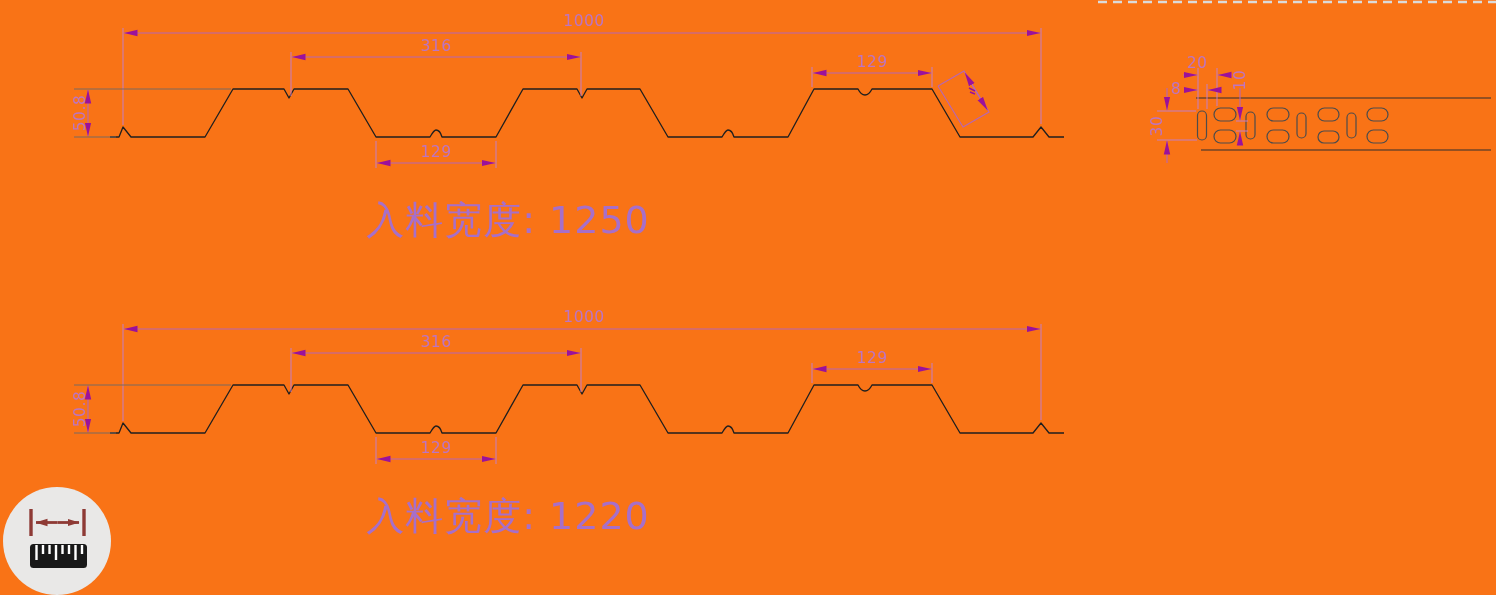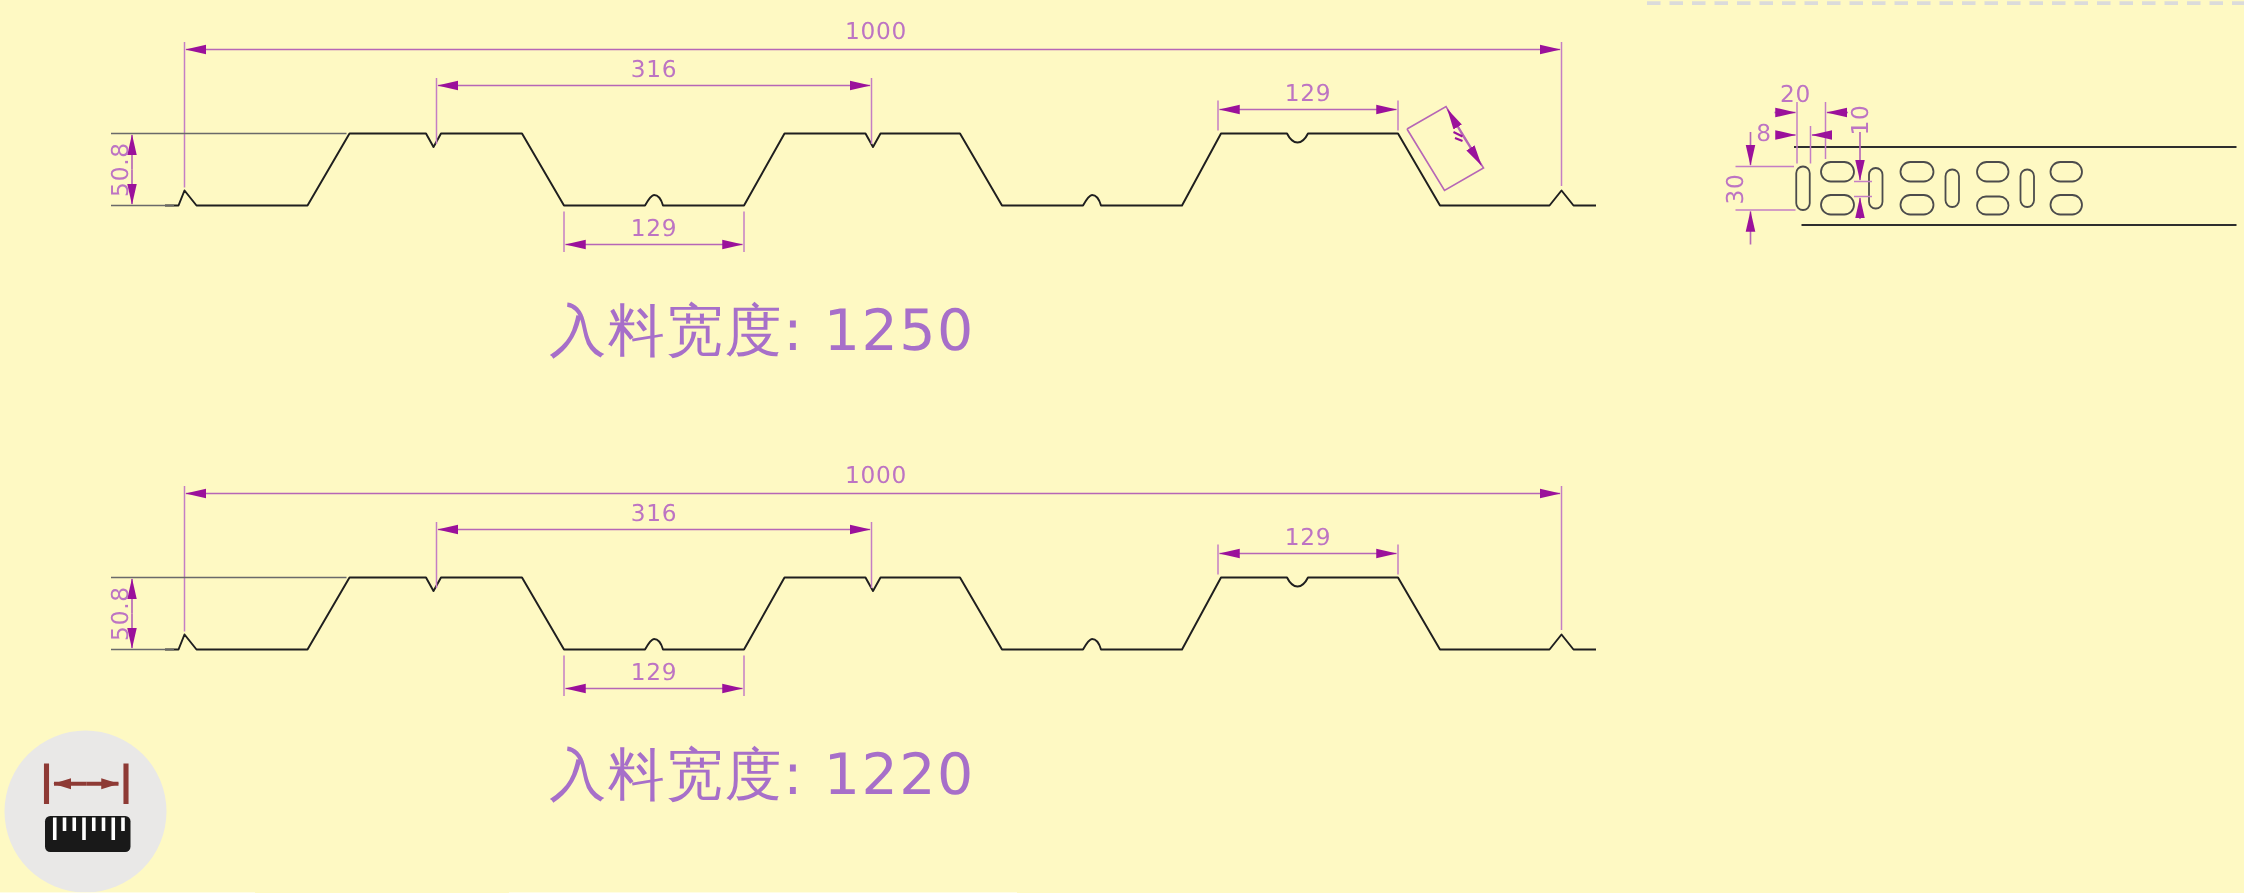--- a/index.html
+++ b/index.html
@@ -1,16 +1,16 @@
 <!DOCTYPE html>
 <html><head>
 <meta charset="utf-8">
 <style>
   html,body{margin:0;padding:0;background:#ffffff;}
-  .canvas{position:relative;width:1496px;height:595px;background:#fef9c3;overflow:hidden;
+  .canvas{position:relative;width:1496px;height:595px;background:#f97316;overflow:hidden;
           font-family:"DejaVu Sans", sans-serif;}
   svg{display:block;}
   .profile{stroke:#1f1f1f;fill:none;stroke-width:1.3;stroke-linejoin:round;}
   .ext{stroke:#c47ec4;stroke-width:1;fill:none;}
   .extg{stroke:#6a6a6a;stroke-width:0.9;fill:none;}
   .dim{stroke:#b666b6;stroke-width:1.1;fill:none;}
   .dimtxt{fill:#bd74c3;font-size:15.5px;font-family:"DejaVu Sans",sans-serif;letter-spacing:0.5px;}
   .cjk{fill:#a76fc9;font-size:38px;font-family:"DejaVu Sans",sans-serif;letter-spacing:1px;}
   .detail{stroke:#2e2e2e;fill:none;stroke-width:1.2;}
   .hole{stroke:#4c4c4c;fill:none;stroke-width:1.2;}

